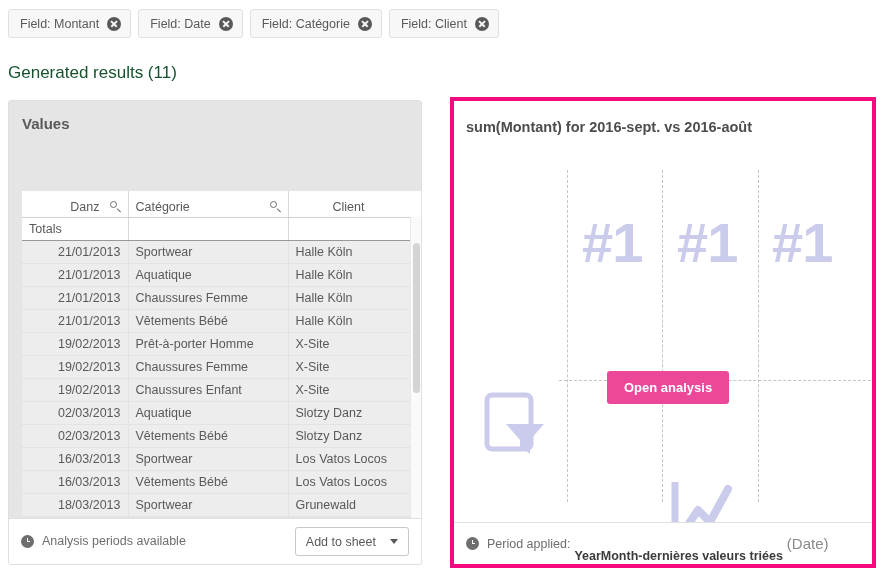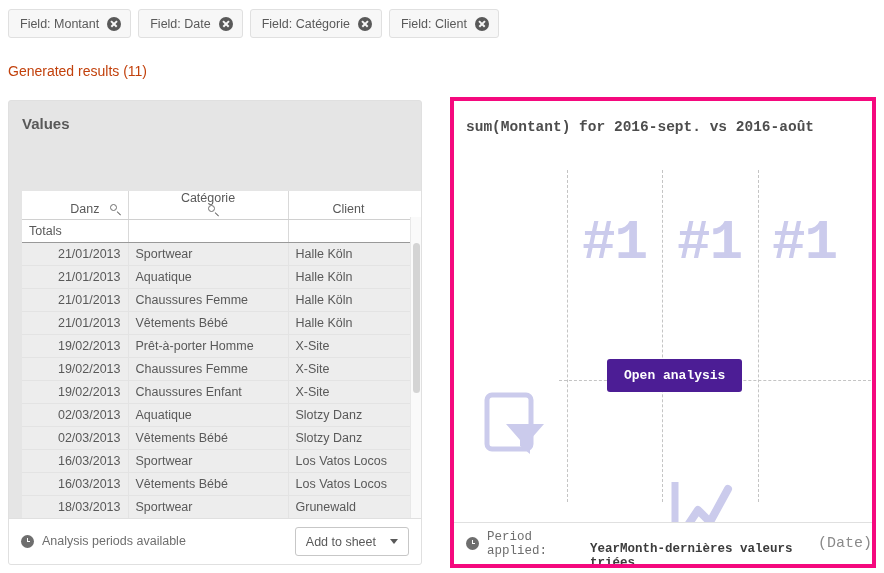--- a/index.html
+++ b/index.html
@@ -60,22 +60,22 @@
     width: 8px; height: 1.6px;
     background: #f7f7f7;
   }
   .chip-close::before { transform: rotate(45deg); }
   .chip-close::after  { transform: rotate(-45deg); }
 
   
   .gen-results {
     position: absolute;
     left: 8px; top: 63px;
-    font-size: 14px;
-    color: #c2410c;
+    font-size: 17px;
+    color: #14532d;
   }
 
   
   .left-card {
     position: absolute;
     left: 8px; top: 100px;
     width: 414px; height: 465px;
     background: #e5e5e5;
     border: 1px solid #e0e0e0;
     border-radius: 3px;
@@ -245,21 +245,20 @@
 
   
   .right-card {
     position: absolute;
     left: 450px; top: 97px;
     width: 426px; height: 471px;
     border: 4px solid #f5097e;
     background: #ffffff;
     box-sizing: border-box;
     overflow: hidden;
-    font-family: Liberation Mono, monospace;
   }
   .right-title {
     position: absolute;
     left: 12px; top: 18px;
     font-size: 14.5px;
     font-weight: bold;
     color: #4d4d4d;
   }
   .ph-area {
     position: absolute;
@@ -284,28 +283,29 @@
   .hash {
     position: absolute;
     font-size: 56px;
     font-weight: bold;
     color: #cbcbec;
     letter-spacing: -1px;
     line-height: 1;
   }
   .open-btn {
     position: absolute;
-    background: #4c1d95;
+    background: #ec4899;
     color: #ffffff;
     font-size: 13px;
     font-weight: bold;
     border-radius: 3px;
     padding: 9px 17px;
     cursor: pointer;
     white-space: nowrap;
+    margin-top: 12px;
   }
   .filter-icon {
     position: absolute;
     left: 30px; top: 233px;
     width: 60px; height: 62px;
   }
   .line-icon {
     position: absolute;
     left: 216px; top: 323px;
     width: 66px; height: 66px;
@@ -358,21 +358,21 @@
       <table class="vals">
         <thead>
           <tr>
             <th class="c-date th-date">
               <div class="th-inner">
                 <span class="th-txt">Danz</span>
                 <span class="srch"></span>
               </div>
             </th>
             <th class="c-cat">
-              <div class="th-inner" style="justify-content:space-between;flex-direction:column;">
+              <div class="th-inner" style="justify-content:space-between;">
                 <span class="th-txt">Catégorie</span>
                 <span class="srch"></span>
               </div>
             </th>
             <th class="c-cli">
               <div class="th-inner">
                 <span class="th-txt">Client</span>
               </div>
             </th>
           </tr>

